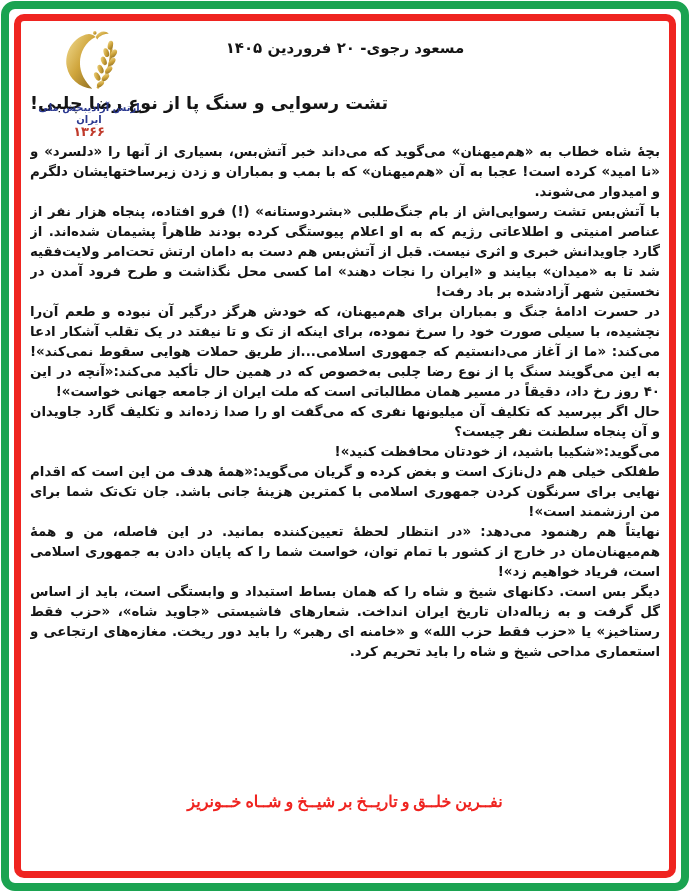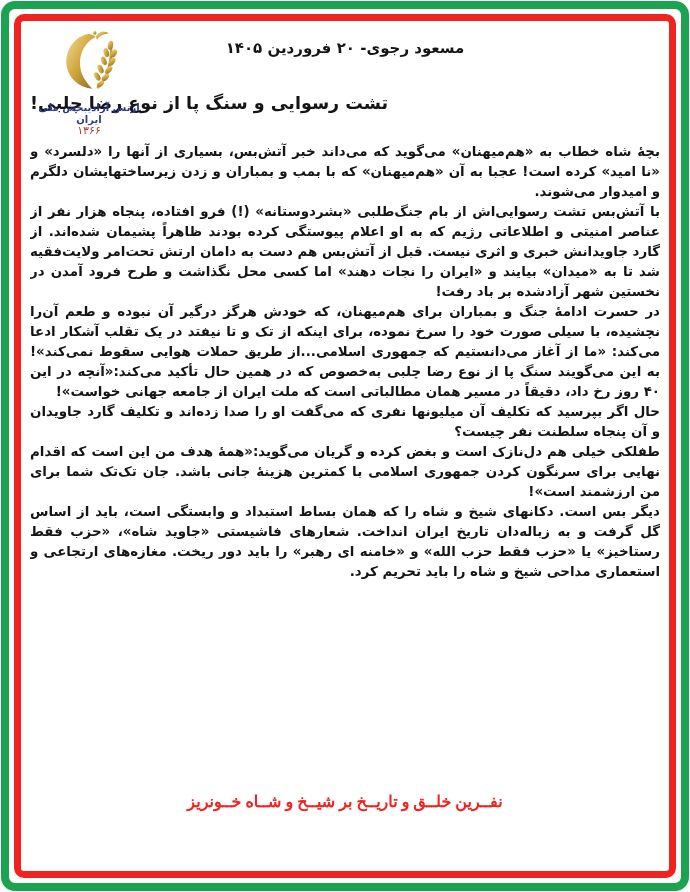--- a/index.html
+++ b/index.html
@@ -25,21 +25,21 @@
     width:100%;height:100%;box-sizing:border-box;
     border:7px solid var(--frame-red);border-radius:10px;
     padding:7px 9px;position:relative;overflow:hidden;background:#fff;
   }
   .header{position:relative;height:108px;}
   .logo{
     position:absolute;left:4px;top:0;width:110px;text-align:center;line-height:1.15;
   }
   .logo svg{width:88px;height:74px;display:block;margin:0 auto;}
   .logo-caption{color:var(--logo-caption-blue);font-size:10px;font-weight:bold;direction:rtl;}
-  .logo-year{color:var(--logo-year-red);font-size:11px;font-weight:normal;}
+  .logo-year{color:var(--logo-year-red);font-size:13px;font-weight:bold;}
   .header-date{
     text-align:center;font-weight:bold;font-size:15px;padding-top:11px;direction:rtl;
   }
   .doc-title{
     text-align:left;font-weight:bold;font-size:17.5px;margin-top:36px;direction:rtl;
   }
   .body-text{
     direction:rtl;text-align:justify;font-size:13.4px;font-weight:bold;
     line-height:20px;margin-top:6px;height:642px;overflow:hidden;color:var(--text-black);
   }
@@ -87,20 +87,22 @@
       </div>
       <div class="header-date">مسعود رجوی- ۲۰ فروردین ۱۴۰۵</div>
       <div class="doc-title">تشت رسوایی و سنگ پا از نوع رضا چلبی!</div>
     </div>
 
     <div class="body-text">
       <p>بچهٔ شاه خطاب به «هم‌میهنان» می‌گوید که می‌داند خبر آتش‌بس، بسیاری از آنها را «دلسرد» و «نا امید» کرده است! عجبا به آن «هم‌میهنان» که با بمب و بمباران و زدن زیرساختهایشان دلگرم و امیدوار می‌شوند.</p>
       <p>با آتش‌بس تشت رسوایی‌اش از بام جنگ‌طلبی «بشردوستانه» (!) فرو افتاده، پنجاه هزار نفر از عناصر امنیتی و اطلاعاتی رژیم که به او اعلام پیوستگی کرده بودند ظاهراً پشیمان شده‌اند. از گارد جاویدانش خبری و اثری نیست. قبل از آتش‌بس هم دست به دامان ارتش تحت‌امر ولایت‌فقیه شد تا به «میدان» بیایند و «ایران را نجات دهند» اما کسی محل نگذاشت و طرح فرود آمدن در نخستین شهر آزادشده بر باد رفت!</p>
       <p>در حسرت ادامهٔ جنگ و بمباران برای هم‌میهنان، که خودش هرگز درگیر آن نبوده و طعم آن‌را نچشیده، با سیلی صورت خود را سرخ نموده، برای اینکه از تک و تا نیفتد در یک تقلب آشکار ادعا می‌کند: «ما از آغاز می‌دانستیم که جمهوری اسلامی...از طریق حملات هوایی سقوط نمی‌کند»! به این می‌گویند سنگ پا از نوع رضا چلبی به‌خصوص که در همین حال تأکید می‌کند:«آنچه در این ۴۰ روز رخ داد، دقیقاً در مسیر همان مطالباتی است که ملت ایران از جامعه جهانی خواست»!</p>
       <p>حال اگر بپرسید که تکلیف آن میلیونها نفری که می‌گفت او را صدا زده‌اند و تکلیف گارد جاویدان و آن پنجاه سلطنت نفر چیست؟</p>
+      <p>می‌گوید:«شکیبا باشید، از خودتان محافظت کنید»!</p>
       <p>طفلکی خیلی هم دل‌نازک است و بغض کرده و گریان می‌گوید:«همهٔ هدف من این است که اقدام نهایی برای سرنگون کردن جمهوری اسلامی با کمترین هزینهٔ جانی باشد. جان تک‌تک شما برای من ارزشمند است»!</p>
+      <p>نهایتاً هم رهنمود می‌دهد: «در انتظار لحظهٔ تعیین‌کننده بمانید. در این فاصله، من و همهٔ هم‌میهنان‌مان در خارج از کشور با تمام توان، خواست شما را که پایان دادن به جمهوری اسلامی است، فریاد خواهیم زد»!</p>
       <p>دیگر بس است. دکانهای شیخ و شاه را که همان بساط استبداد و وابستگی است، باید از اساس گل گرفت و به زباله‌دان تاریخ ایران انداخت. شعارهای فاشیستی «جاوید شاه»، «حزب فقط رستاخیز» یا «حزب فقط حزب الله» و «خامنه ای رهبر» را باید دور ریخت. مغازه‌های ارتجاعی و استعماری مداحی شیخ و شاه را باید تحریم کرد.</p>
     </div>
 
     <div class="footer-slogan">نفــرین خلــق و تاریــخ بر شیــخ و شــاه خــونریز</div>
 
   </div>
 </div>
 
 </body></html>

